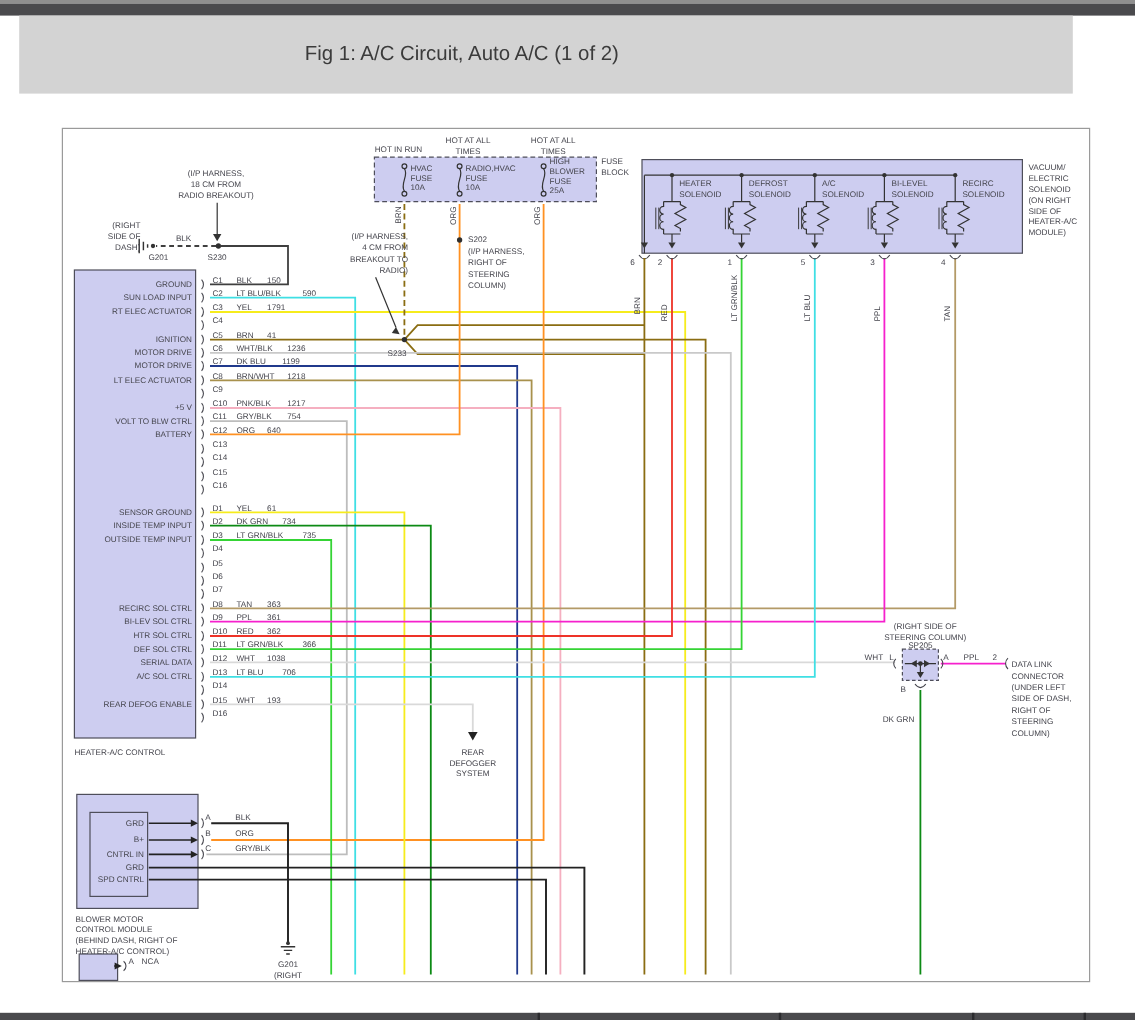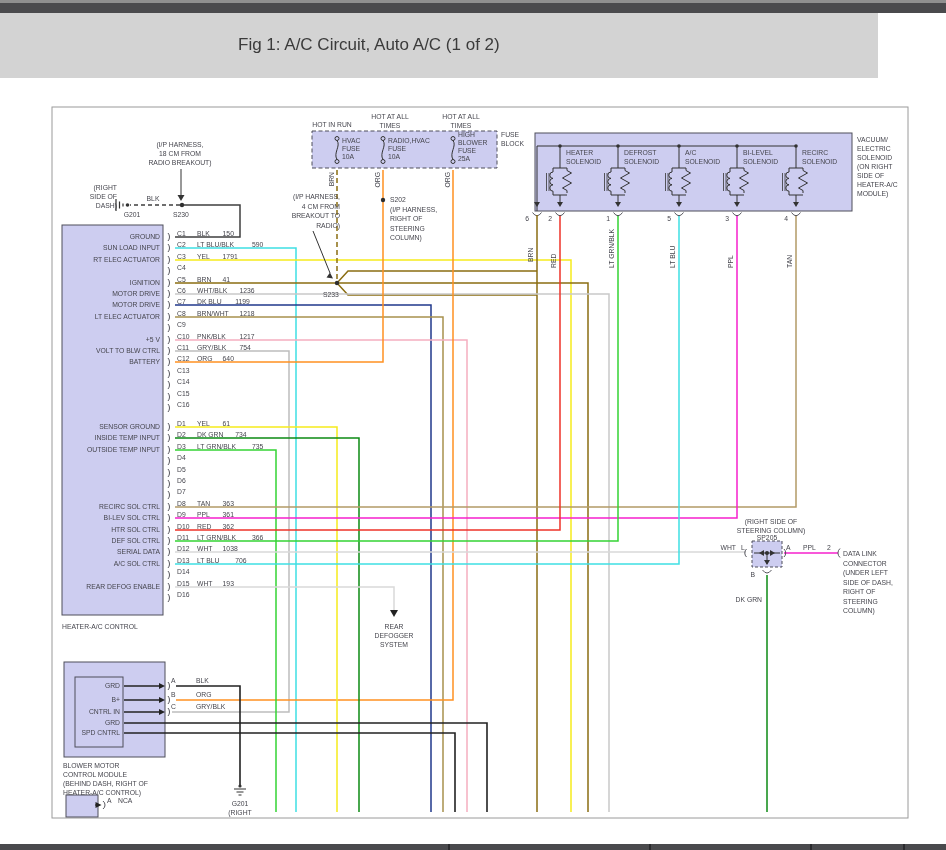--- a/index.html
+++ b/index.html
@@ -1,19 +1,19 @@
 <!DOCTYPE html>
 <html><head>
 <meta charset="utf-8">
 <style>
   html,body{margin:0;padding:0;background:#ffffff;}
   body{width:946px;height:850px;position:relative;font-family:"Liberation Sans",sans-serif;overflow:hidden;}
   .topstrip{position:absolute;left:0;top:0;width:946px;height:3px;background:#8f8f8f;}
   .titlebar-dark{position:absolute;left:0;top:3px;width:946px;height:10px;background:#4a4a4d;}
-  .header{position:absolute;left:0;top:13px;width:878px;height:65px;background:#d3d3d3;}
+  .header{position:absolute;left:16px;top:13px;width:878px;height:65px;background:#d3d3d3;}
   .header .title{position:absolute;left:238px;top:22px;font-size:17px;color:#3b3b3b;}
   .bottombar{position:absolute;left:0;top:844px;width:946px;height:6px;background:#4a4a4d;}
   .bottombar .tick{position:absolute;top:0;width:2px;height:6px;background:#2b2b2e;}
   svg{position:absolute;left:0;top:0;}
   text{font-family:"Liberation Sans",sans-serif;}
 </style>
 </head>
 <body>
 
 <div class="topstrip"></div>

